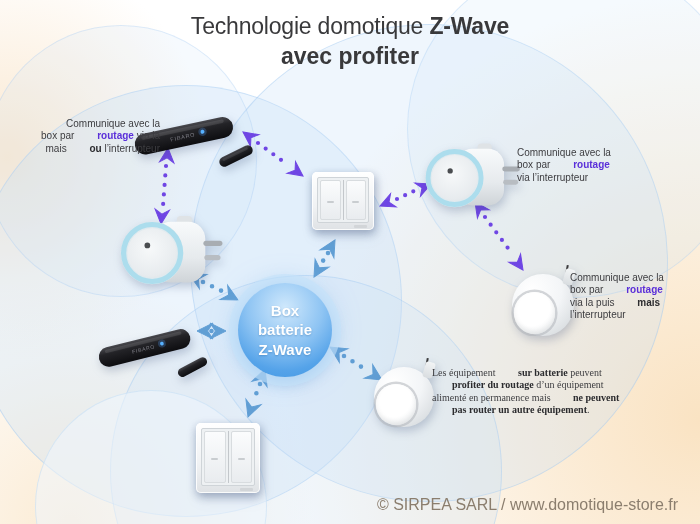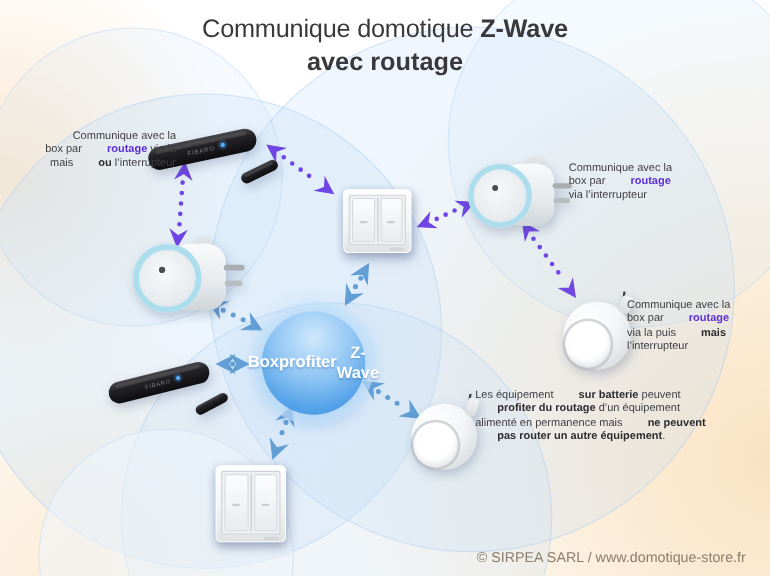--- a/index.html
+++ b/index.html
@@ -23,33 +23,33 @@
   .title .t1{font-size:23px;letter-spacing:-0.2px;}
   .title .tb{font-weight:700;}
   .title .t2{font-size:23px;font-weight:700;margin-top:3px;}
 
   .note{position:absolute;font-size:10px;line-height:1.24;color:#3d3d40;}
   .note .b{font-weight:700;color:#2c2c2f;padding-left:20px;}
   .note .p{color:#5a2fd9;font-weight:700;}
   .n-tl{left:8px;top:118px;width:152px;text-align:right;}
   .n-tr{left:517px;top:147px;width:150px;text-align:left;}
   .n-mr{left:570px;top:272px;width:130px;text-align:left;}
-  .n-bat{left:432px;top:354px;width:264px;text-align:left;}
-
-  .footer{position:absolute;right:22px;bottom:10px;font-size:13px;color:#8b7e6e;}
+  .n-bat{left:432px;top:367px;width:264px;text-align:left;font-family:Liberation Serif, serif;}
+
+  .footer{position:absolute;right:22px;bottom:10px;font-size:16px;color:#8b7e6e;}
 
   .layer{position:absolute;left:0;top:0;width:700px;height:524px;}
 
   .device{position:absolute;filter:drop-shadow(2px 4px 5px rgba(60,80,120,0.28));}
 
   
   .hub{position:absolute;left:238px;top:283px;width:94px;height:94px;border-radius:50%;
     background:radial-gradient(circle at 50% 26%, #cfe8fc 0%, #8ec4f3 45%, #55a3e9 75%, #3e95e3 100%);
     box-shadow:0 0 0 9px rgba(196,227,250,0.60), 0 0 26px rgba(130,185,240,0.55), 0 6px 14px rgba(70,130,200,0.35);
-    display:flex;flex-direction:row;align-items:center;justify-content:center;
+    display:flex;flex-direction:column;align-items:center;justify-content:center;
     color:#fff;font-weight:700;font-size:15px;line-height:1.27;text-align:center;
     text-shadow:0 1px 2px rgba(30,90,150,0.35);}
 
   
   .wswitch{background:linear-gradient(180deg,#ffffff,#f0f2f4 60%,#dfe2e5);border-radius:5px;
     box-shadow:0 3px 8px rgba(70,90,130,0.28), inset 0 0 0 1px rgba(255,255,255,0.85);padding:5px;box-sizing:border-box;}
   .plate{display:flex;height:calc(100% - 4px);background:#eef1f3;border:1px solid #cfd4d8;border-radius:2px;}
   .paddle{flex:1;margin:2px;background:linear-gradient(180deg,#fbfcfd,#e9ecef);border:1px solid #d8dcdf;border-radius:2px;position:relative;}
   .pmark{position:absolute;left:50%;top:52%;width:7px;height:2px;margin-left:-3.5px;background:#c9cdd0;border-radius:1px;}
   .pdiv{width:1px;background:#c3c7cb;margin:2px 0;}
@@ -238,30 +238,30 @@
   </div>
 
   <div class="device msensor" style="left:374px;top:367px;width:60px;height:60px;">
     <div class="mpin"></div>
       <div class="mmount"></div>
       <div class="mlens"></div>
   </div>
 
   <div class="hub">
     <span>Box</span>
-    <span>profiter</span>
+    <span>batterie</span>
     <span>Z-Wave</span>
   </div>
 
   <div class="title">
     <div class="t1">
-      <span>Communique domotique</span>
+      <span>Technologie domotique</span>
       <span class="tb">Z-Wave</span>
     </div>
-    <div class="t2">avec routage</div>
+    <div class="t2">avec profiter</div>
   </div>
 
   <div class="note n-tl"><span class="">Communique avec la</span><br><span class="">box par </span><span class="b p">routage</span><span class=""> via la</span><br><span class="">mais </span><span class="b ">ou</span><span class=""> l’interrupteur</span></div>
   <div class="note n-tr"><span class="">Communique avec la</span><br><span class="">box par </span><span class="b p">routage</span><span class=""></span><br><span class="">via l’interrupteur</span></div>
   <div class="note n-mr"><span class="">Communique avec la</span><br><span class="">box par </span><span class="b p">routage</span><span class=""></span><br><span class="">via la puis </span><span class="b ">mais</span><span class=""></span><br><span class="">l’interrupteur</span></div>
   <div class="note n-bat"><span class="">Les équipement </span><span class="b ">sur batterie</span><span class=""> peuvent</span><br><span class=""></span><span class="b ">profiter du routage</span><span class=""> d’un équipement</span><br><span class="">alimenté en permanence mais </span><span class="b ">ne peuvent</span><br><span class="b ">pas router un autre équipement</span><span class="">.</span></div>
 
   <div class="footer">© SIRPEA SARL / www.domotique-store.fr</div>
 
 </div>

